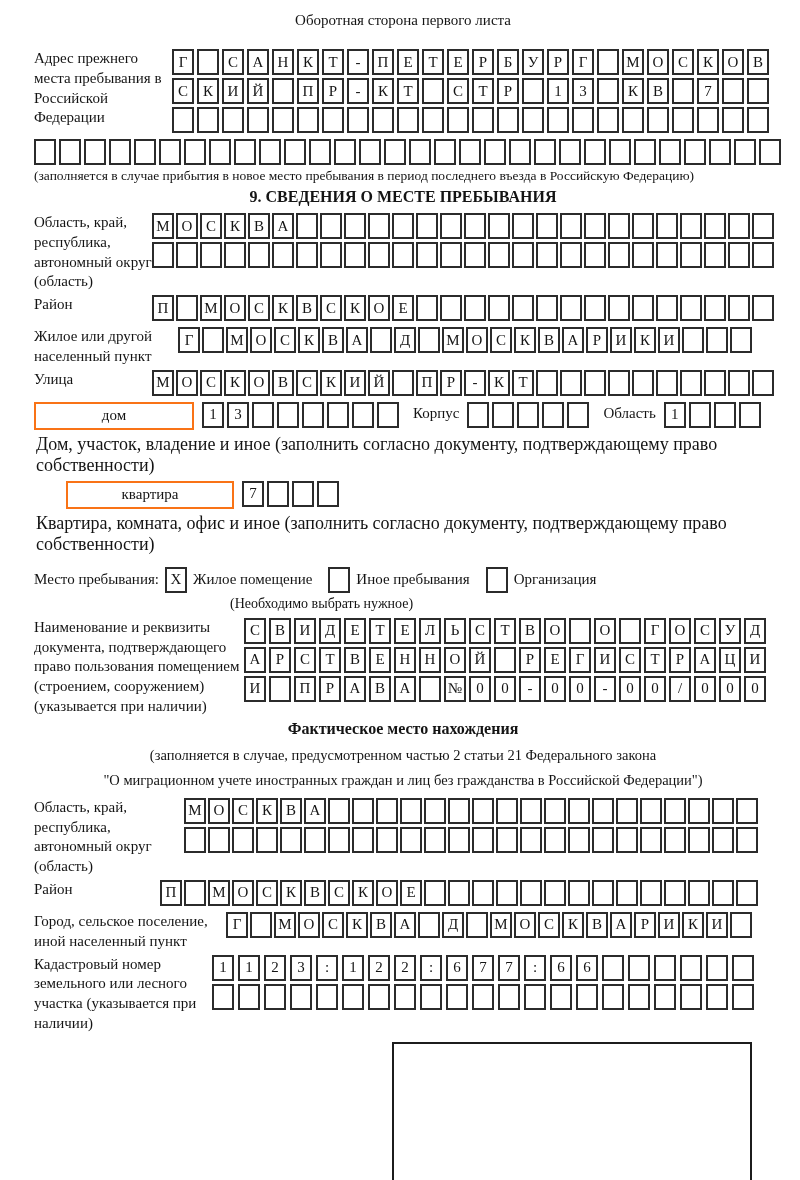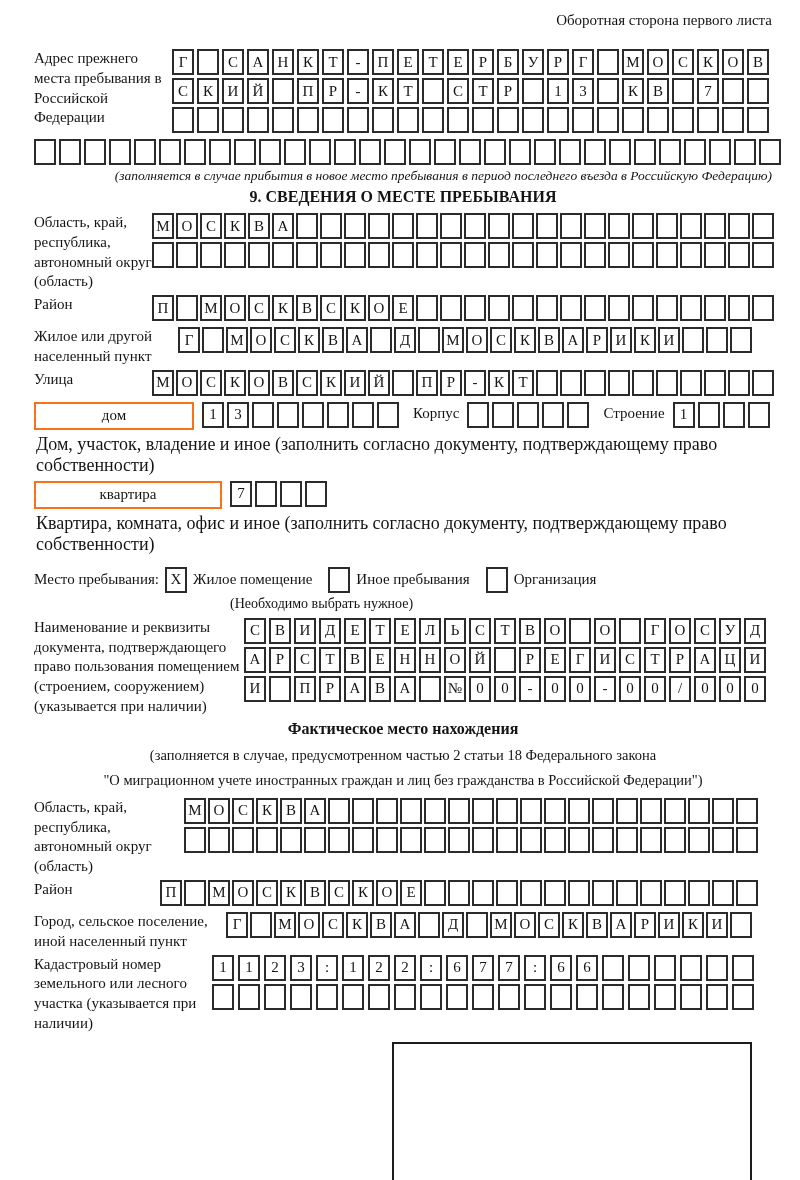--- a/index.html
+++ b/index.html
@@ -4,53 +4,53 @@
 <style>
   * { margin:0; padding:0; box-sizing:border-box; }
   html,body { background:#ffffff; }
   body {
     width:800px; min-height:1180px;
     font-family:"Liberation Serif", serif;
     color:#141414;
   }
   .page { padding:12px 28px 0 34px; }
 
-  .hdr { text-align:right; font-size:15px; margin-bottom:20px; }
+  .hdr { text-align:center; font-size:15px; margin-bottom:20px; }
 
   .form-row { display:flex; align-items:flex-start; margin-bottom:3px; }
   .lbl { font-size:15px; line-height:1.32; flex:0 0 auto; }
   .col { display:flex; flex-direction:column; }
 
   .w118 { width:118px; } .w138 { width:138px; } .w144 { width:144px; }
   .w150 { width:150px; } .w126 { width:126px; } .w178 { width:178px; }
   .w192 { width:192px; } .w210 { width:210px; }
 
   .cells { display:flex; gap:3px; margin-bottom:3px; }
   .cells.gap2 { gap:2px; }
   .cells.gap4 { gap:4px; }
   .cell {
     flex:0 0 auto; width:22px; height:26px;
     border:2px solid #2b2b2b;
     display:flex; align-items:center; justify-content:center;
     font-size:15px; background:#fff;
   }
   .cb { margin:0 6px; }
 
-  .caption { font-size:13.5px; text-align:right; margin:1px 0 4px 0;font-style:italic; }
+  .caption { font-size:13.5px; text-align:left; margin:1px 0 4px 0; }
   .caption-left { font-size:18px; margin:0 0 5px 2px; }
 
   .sec-title { text-align:center; font-weight:bold; font-size:16px; margin:4px 0 7px 0; }
 
   .widebox {
     flex:0 0 auto; height:28px; border:2px solid #f97316;
     display:flex; align-items:center; justify-content:center;
     font-size:15px; margin-right:8px; background:#fff;
   }
   .widebox.dom { width:160px; }
-  .widebox.kv  { width:188px; }
+  .widebox.kv  { width:168px;margin-left:32px; }
 
   .inline-lbl { font-size:15px; margin:3px 8px 0 14px; }
 
   .mesto-row { align-items:center; margin-top:12px; }
   .mesto-row .opt { margin-right:10px; }
   .mesto-note { font-size:14px; margin:0 0 6px 196px; }
 
   .fact-note { text-align:center; font-size:14.5px; line-height:1.45; margin-bottom:4px; }
 
   .stamp-wrap { margin-left:358px; width:382px; margin-top:8px; }
@@ -352,21 +352,21 @@
         <span class="cell"></span>
       </div>
     <div class="inline-lbl">Корпус</div>
     <div class="cells">
         <span class="cell"></span>
         <span class="cell"></span>
         <span class="cell"></span>
         <span class="cell"></span>
         <span class="cell"></span>
       </div>
-    <div class="inline-lbl">Строение</div>
+    <div class="inline-lbl">Область</div>
     <div class="cells">
         <span class="cell">1</span>
         <span class="cell"></span>
         <span class="cell"></span>
         <span class="cell"></span>
       </div>
   </div>
   <div class="caption-left">Дом, участок, владение и иное (заполнить согласно документу, подтверждающему право собственности)</div>
 
   <div class="form-row">
@@ -460,21 +460,21 @@
           <span class="cell">0</span>
           <span class="cell">/</span>
           <span class="cell">0</span>
           <span class="cell">0</span>
           <span class="cell">0</span>
         </div>
     </div>
   </div>
 
   <div class="sec-title" style="margin-top:2px;">Фактическое место нахождения</div>
-  <div class="fact-note">(заполняется в случае, предусмотренном частью 2 статьи 18 Федерального закона</div>
+  <div class="fact-note">(заполняется в случае, предусмотренном частью 2 статьи 21 Федерального закона</div>
   <div class="fact-note" style="margin-bottom:7px;">"О миграционном учете иностранных граждан и лиц без гражданства в Российской Федерации")</div>
 
   <div class="form-row">
     <div class="lbl w150">Область, край, республика, автономный округ (область)</div>
     <div class="col">
       <div class="cells gap2">
           <span class="cell">М</span>
           <span class="cell">О</span>
           <span class="cell">С</span>
           <span class="cell">К</span>

